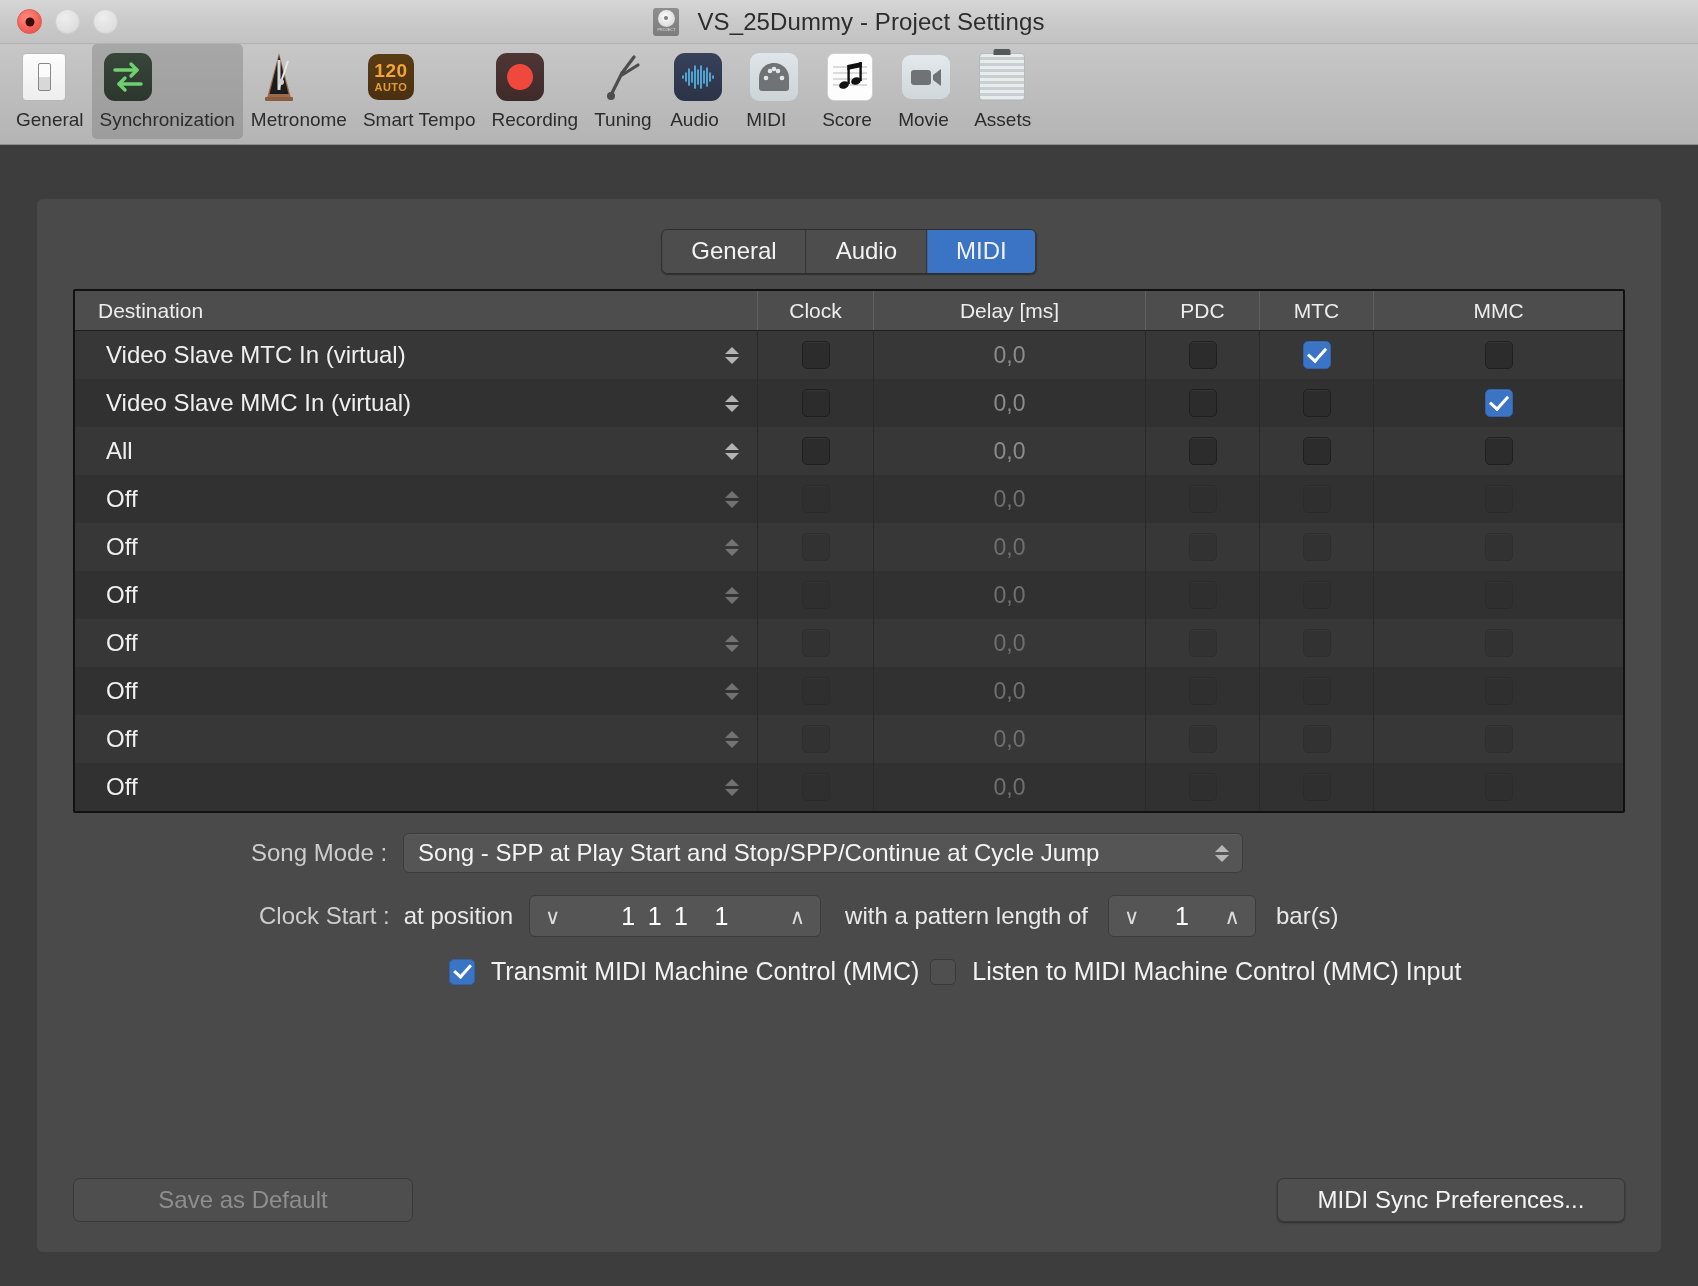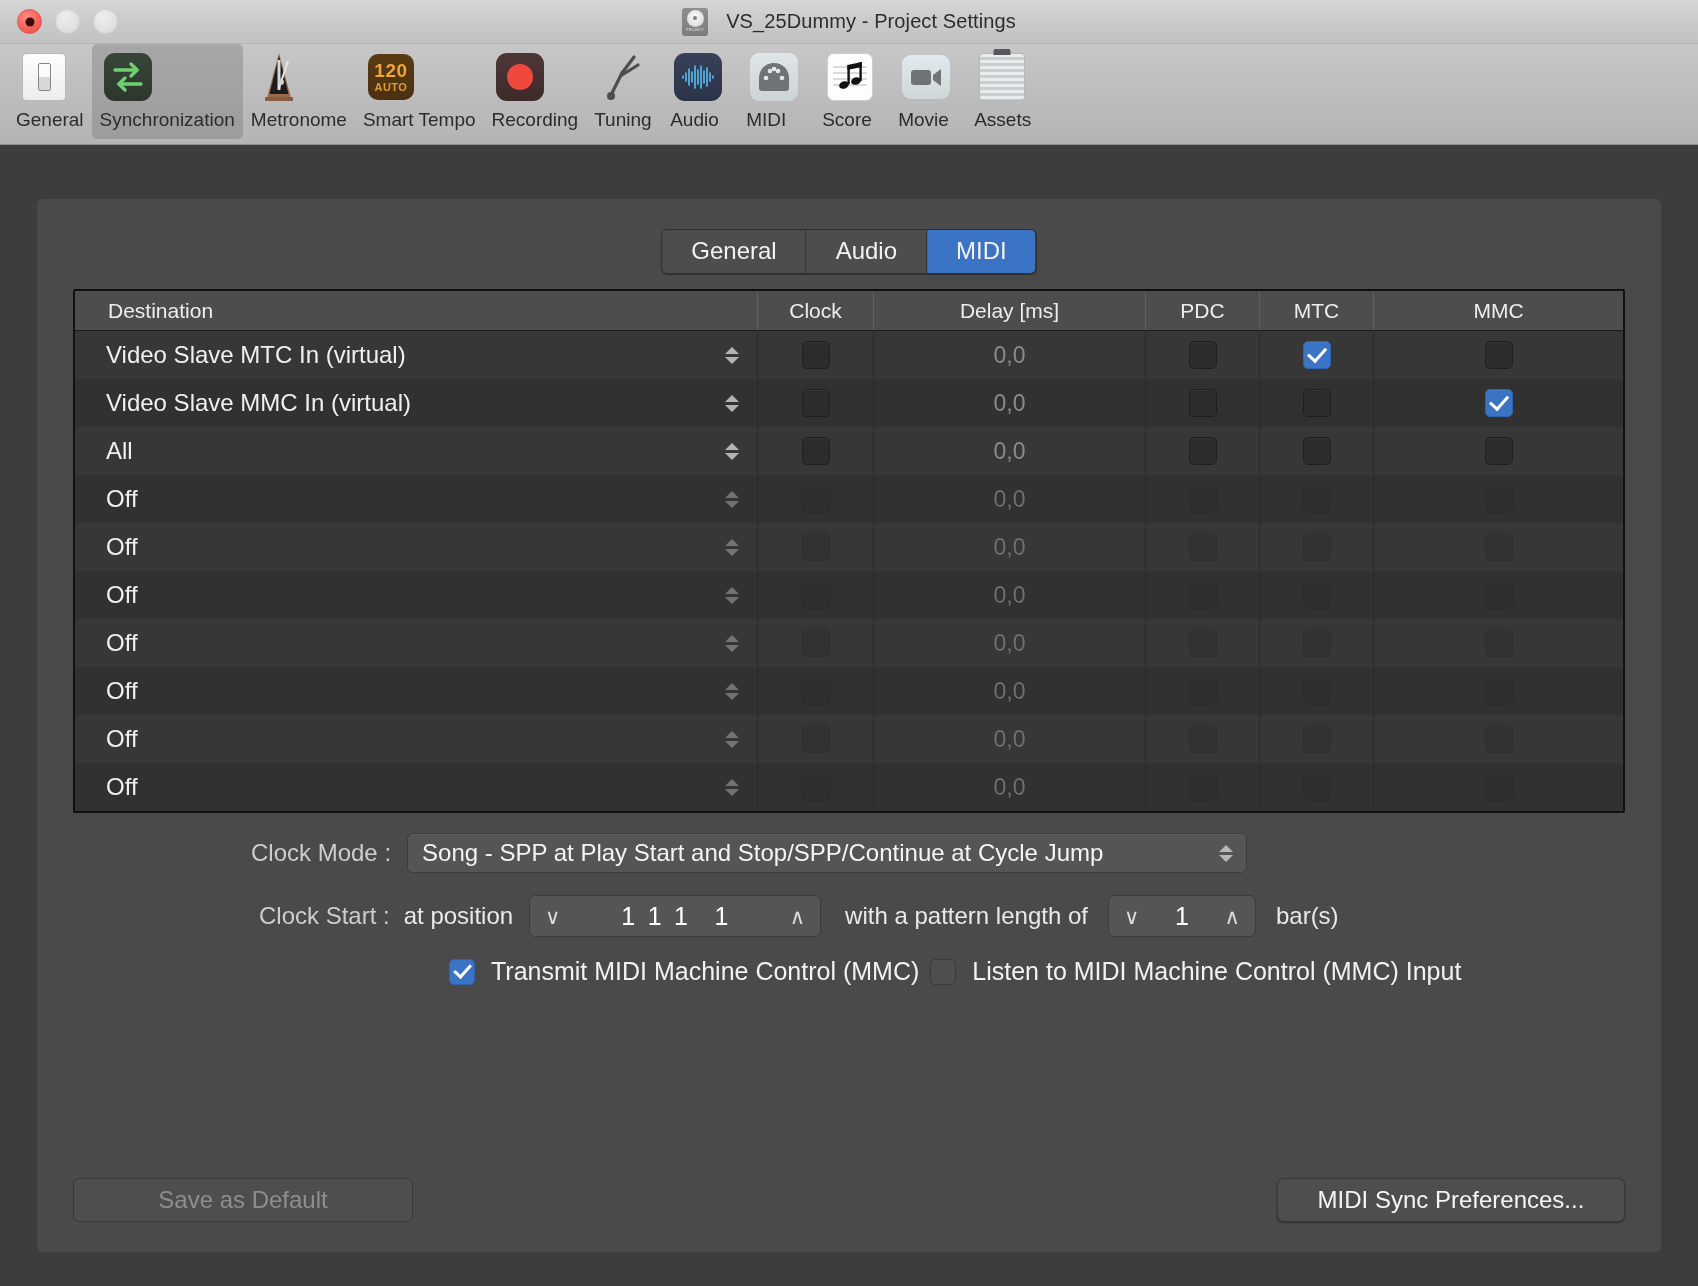--- a/index.html
+++ b/index.html
@@ -43,21 +43,21 @@
   .proj-icon .disc {
     width: 17px; height: 17px; border-radius: 50%;
     background: radial-gradient(circle at 45% 40%, #fdfdfd 0%, #e8e8e8 45%, #cfcfcf 100%);
     position: relative; margin-top: -2px;
   }
   .proj-icon .disc::after {
     content: ""; position: absolute; left: 50%; top: 50%; transform: translate(-50%,-50%);
     width: 4px; height: 4px; border-radius: 50%; background: #7d7d7d;
   }
   .proj-icon .lbl { font-size: 3.6px; color: #e3e3e3; letter-spacing: .2px; margin-top: 1px; }
-  .title-text { font-size: 20px; color: #2d2d2d; font-weight: 400; letter-spacing: .1px; margin-left: 8px; }
+  .title-text { font-size: 24px; color: #2d2d2d; font-weight: 400; letter-spacing: .1px; margin-left: 8px; }
 
   
   .toolbar {
     height: 101px; flex: 0 0 auto;
     background: linear-gradient(to bottom, #c7c7c7 0%, #bdbdbd 50%, #b4b4b4 100%);
     display: flex; align-items: flex-start; padding-left: 8px; gap: 0px;
     border-bottom: 1px solid #8d8d8d;
   }
   .tbitem {
     width: auto; min-width: 76px; padding: 5px 8px 0 8px; height: 95px;
@@ -148,21 +148,21 @@
   
   .table-wrap {
     position: absolute; left: 36px; right: 36px; top: 90px;
     border: 2px solid #111; background: #323232; border-radius: 2px; overflow: hidden;
   }
   .thead { display: flex; background: #4d4d4d; height: 40px; align-items: stretch; border-bottom: 1px solid #1d1d1d; }
   .th {
     display: flex; align-items: center; font-size: 21px; color: #ededed;
     border-right: 1px solid #606060; padding: 0 10px;
   }
-  .th.dest { flex: 0 0 683px; justify-content: flex-start; padding-left: 33px; }
+  .th.dest { flex: 0 0 683px; justify-content: flex-start; padding-left: 23px; }
   .th.clock { flex: 0 0 116px; justify-content: center; }
   .th.delay { flex: 0 0 272px; justify-content: center; }
   .th.pdc { flex: 0 0 114px; justify-content: center; }
   .th.mtc { flex: 0 0 114px; justify-content: center; }
   .th.mmc { flex: 1 1 auto; justify-content: center; border-right: none; }
 
   .trow { display: flex; height: 48px; align-items: stretch; }
   .trow:nth-child(odd)  { background: #373737; }
   .trow:nth-child(even) { background: #313131; }
   .td { display: flex; align-items: center; border-right: 1px solid #2a2a2a; position: relative; }
@@ -686,21 +686,21 @@
               <div class="td mmc">
                 <div class="cbox"></div>
               </div>
             </div>
           </div>
       </div>
 
       <div class="form">
 
         <div class="frow cm">
-          <div class="flabel">Clock Mode :</div>
+          <div class="flabel">Song Mode :</div>
           <div class="select">
             <div class="val">Song - SPP at Play Start and Stop/SPP/Continue at Cycle Jump</div>
             <span class="chev">
                 <span class="up"></span>
                 <span class="dn"></span>
               </span>
           </div>
         </div>
 
         <div class="frow cs">

